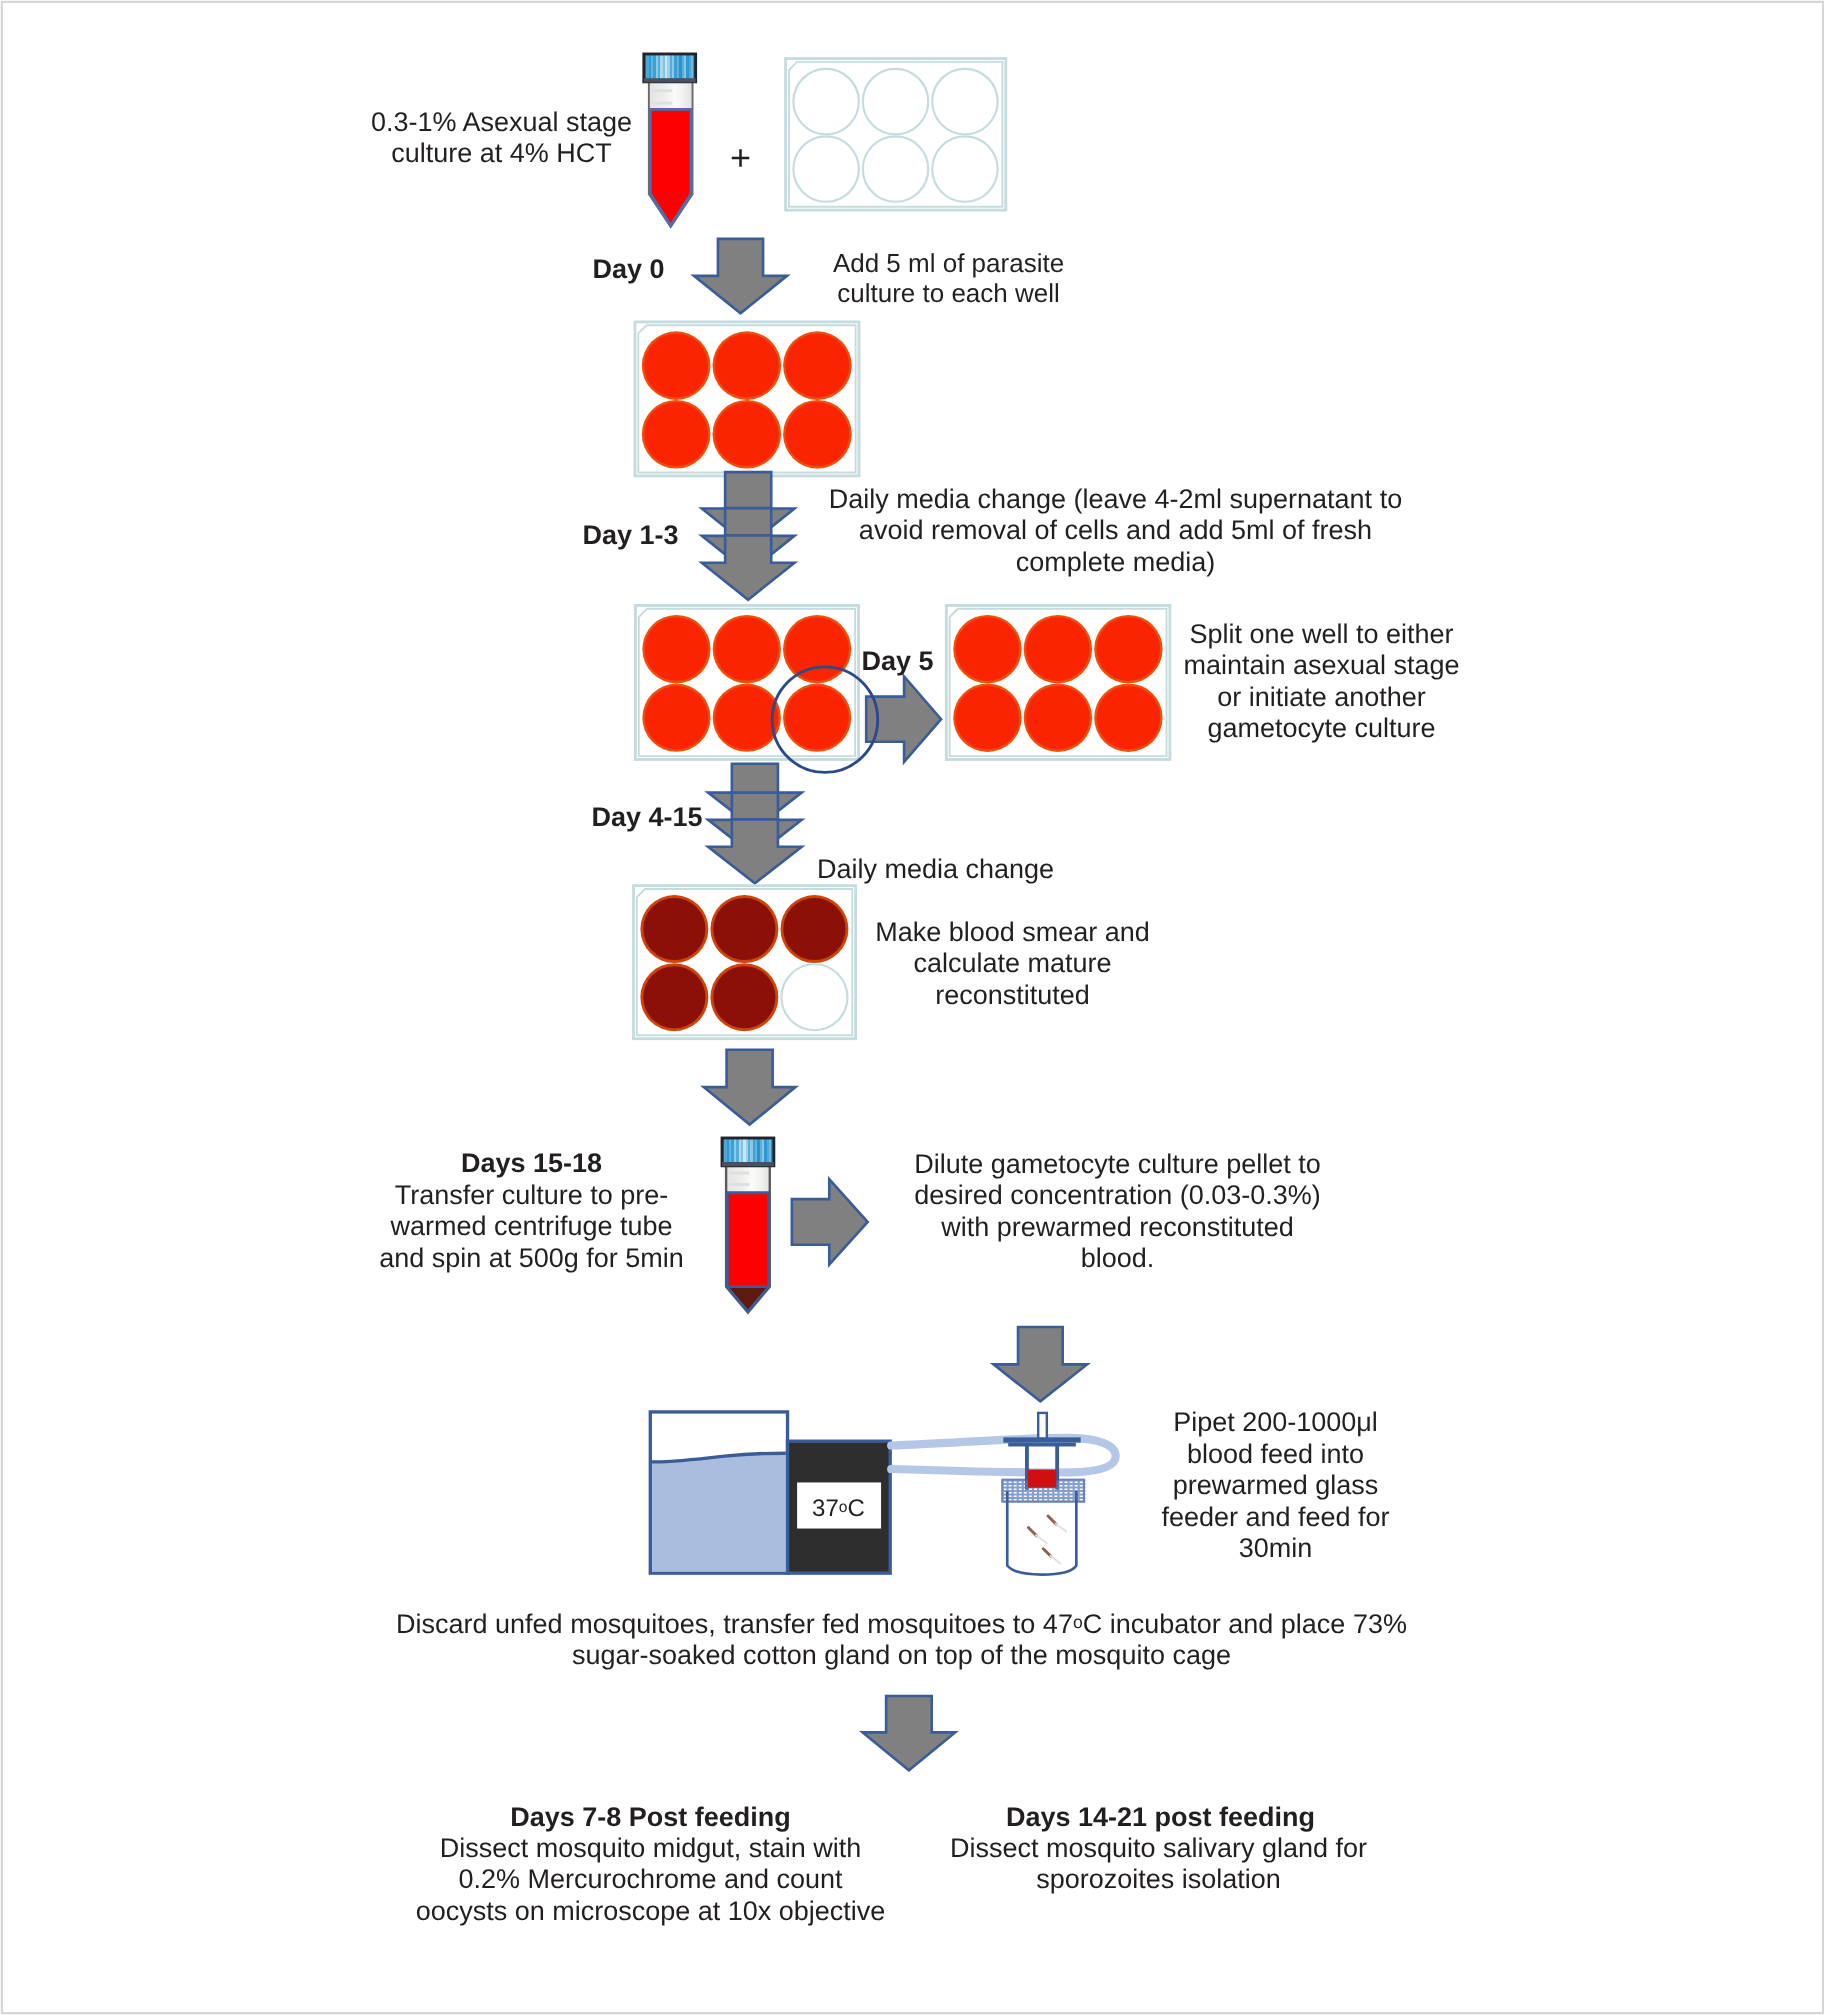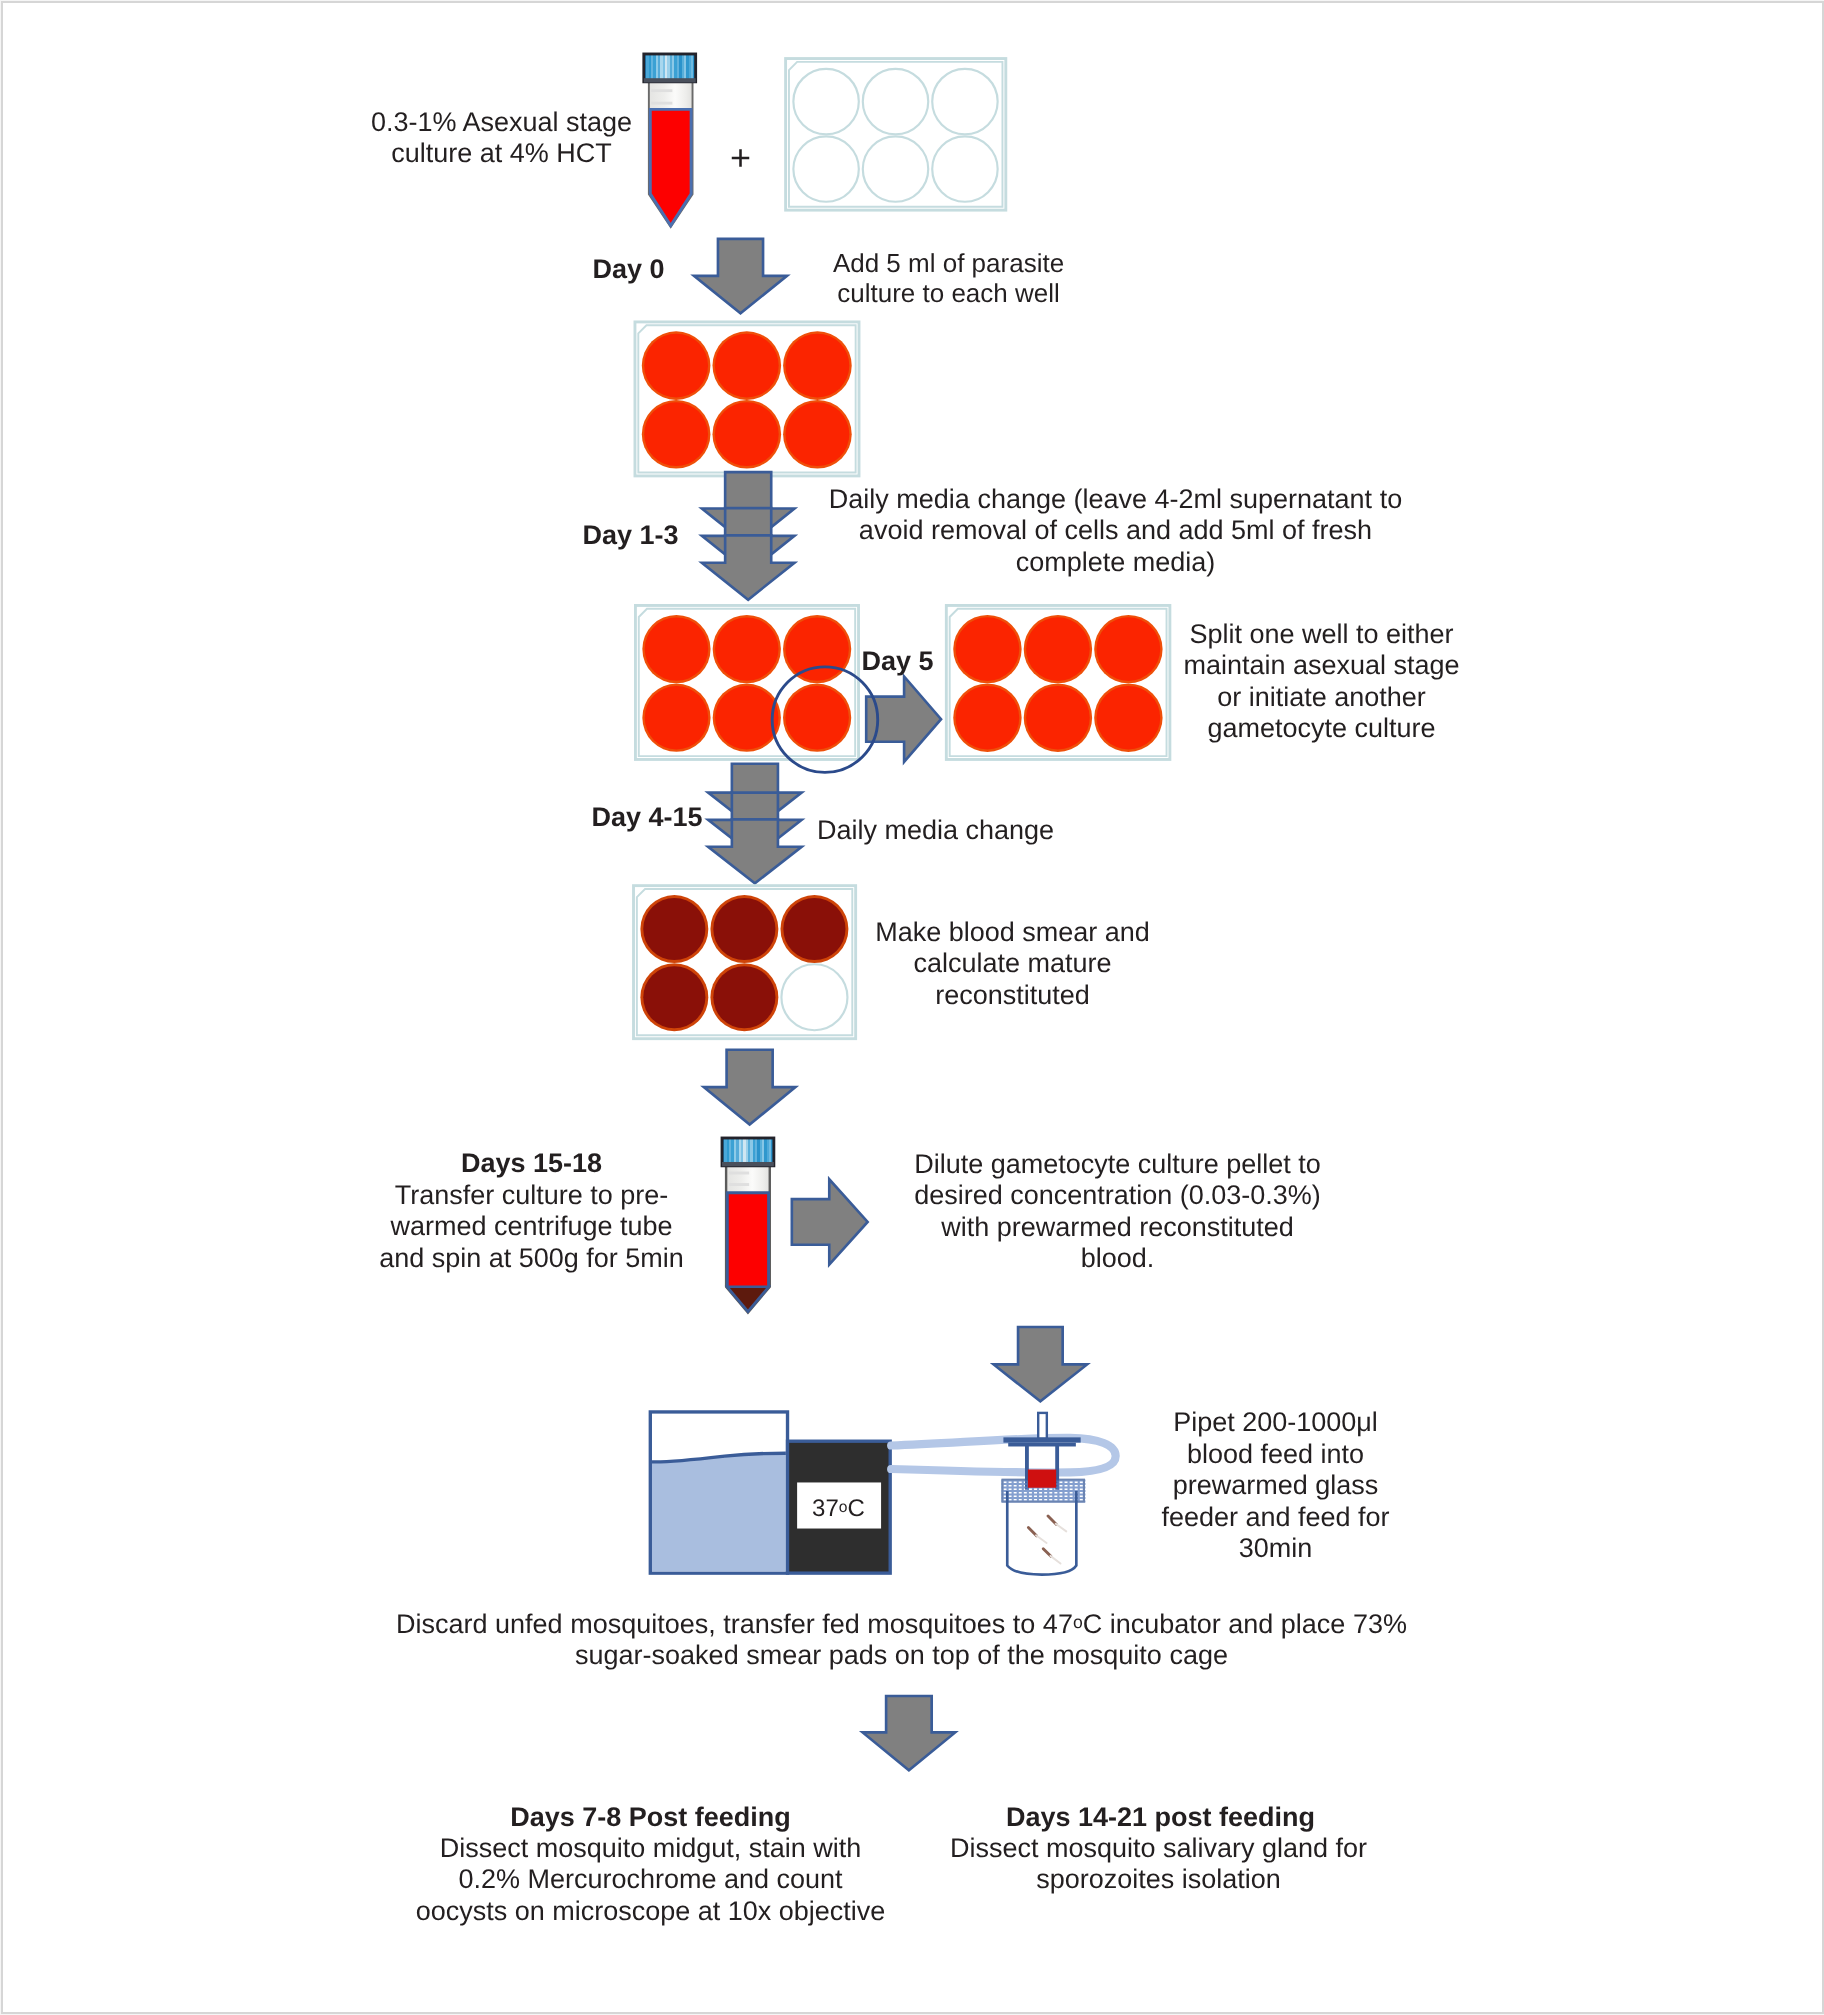--- a/index.html
+++ b/index.html
@@ -249,37 +249,37 @@
 <div class="lbl" style="left:-41px;top:520px;width:1343px;font-size:27px;font-weight:bold;line-height:1.165;">Day 1-3</div>
 <div class="lbl" style="left:444px;top:484px;width:1343px;font-size:27px;font-weight:normal;line-height:1.165;">Daily media change (leave 4-2ml supernatant to
 avoid removal of cells and add 5ml of fresh
 complete media)</div>
 <div class="lbl" style="left:226px;top:646px;width:1343px;font-size:27px;font-weight:bold;line-height:1.165;">Day 5</div>
 <div class="lbl" style="left:650px;top:619px;width:1343px;font-size:27px;font-weight:normal;line-height:1.165;">Split one well to either
 maintain asexual stage
 or initiate another
 gametocyte culture</div>
 <div class="lbl" style="left:-24.5px;top:802px;width:1343px;font-size:27px;font-weight:bold;line-height:1.165;">Day 4-15</div>
-<div class="lbl" style="left:264px;top:815px;width:1343px;font-size:27px;font-weight:normal;line-height:1.165;">Daily media change</div>
+<div class="lbl" style="left:264px;top:854px;width:1343px;font-size:27px;font-weight:normal;line-height:1.165;">Daily media change</div>
 <div class="lbl" style="left:341px;top:917px;width:1343px;font-size:27px;font-weight:normal;line-height:1.165;">Make blood smear and
 calculate mature
 reconstituted</div>
 <div class="lbl" style="left:-140px;top:1148px;width:1343px;font-size:27px;font-weight:bold;line-height:1.165;">Days 15-18</div>
 <div class="lbl" style="left:-140px;top:1180px;width:1343px;font-size:27px;font-weight:normal;line-height:1.165;">Transfer culture to pre-
 warmed centrifuge tube
 and spin at 500g for 5min</div>
 <div class="lbl" style="left:446px;top:1149px;width:1343px;font-size:27px;font-weight:normal;line-height:1.165;">Dilute gametocyte culture pellet to
 desired concentration (0.03-0.3%)
 with prewarmed reconstituted
 blood.</div>
 <div class="lbl" style="left:604px;top:1439px;width:1343px;font-size:27px;font-weight:normal;line-height:1.165;">blood feed into
 prewarmed glass
 feeder and feed for
 30min</div>
-<div class="lbl" style="left:230px;top:1640px;width:1343px;font-size:27px;font-weight:normal;line-height:1.165;">sugar-soaked smear pads on top of the mosquito cage</div>
+<div class="lbl" style="left:230px;top:1640px;width:1343px;font-size:27px;font-weight:normal;line-height:1.165;">sugar-soaked cotton gland on top of the mosquito cage</div>
 <div class="lbl" style="left:-21px;top:1802px;width:1343px;font-size:27px;font-weight:bold;line-height:1.165;">Days 7-8 Post feeding</div>
 <div class="lbl" style="left:-21px;top:1833px;width:1343px;font-size:27px;font-weight:normal;line-height:1.165;">Dissect mosquito midgut, stain with
 0.2% Mercurochrome and count
 oocysts on microscope at 10x objective</div>
 <div class="lbl" style="left:489px;top:1802px;width:1343px;font-size:27px;font-weight:bold;line-height:1.165;">Days 14-21 post feeding</div>
 <div class="lbl" style="left:487px;top:1833px;width:1343px;font-size:27px;font-weight:normal;line-height:1.165;">Dissect mosquito salivary gland for
 sporozoites isolation</div>
 <div class="lbl" style="left:604px;top:1407px;width:1343px;font-size:27px;line-height:1.165;"><span>Pipet 200-1000</span><span class="mu">μ</span><span>l</span></div>
 <div class="lbl" style="left:230px;top:1609px;width:1343px;font-size:27px;line-height:1.165;"><span>Discard unfed mosquitoes, transfer fed mosquitoes to 47</span><span class="sup">o</span><span>C incubator and place 73%</span></div>
 <div class="lbl" style="left:167px;top:1495px;width:1343px;font-size:24px;line-height:1.165;"><span>37</span><span class="sup">o</span><span>C</span></div>

